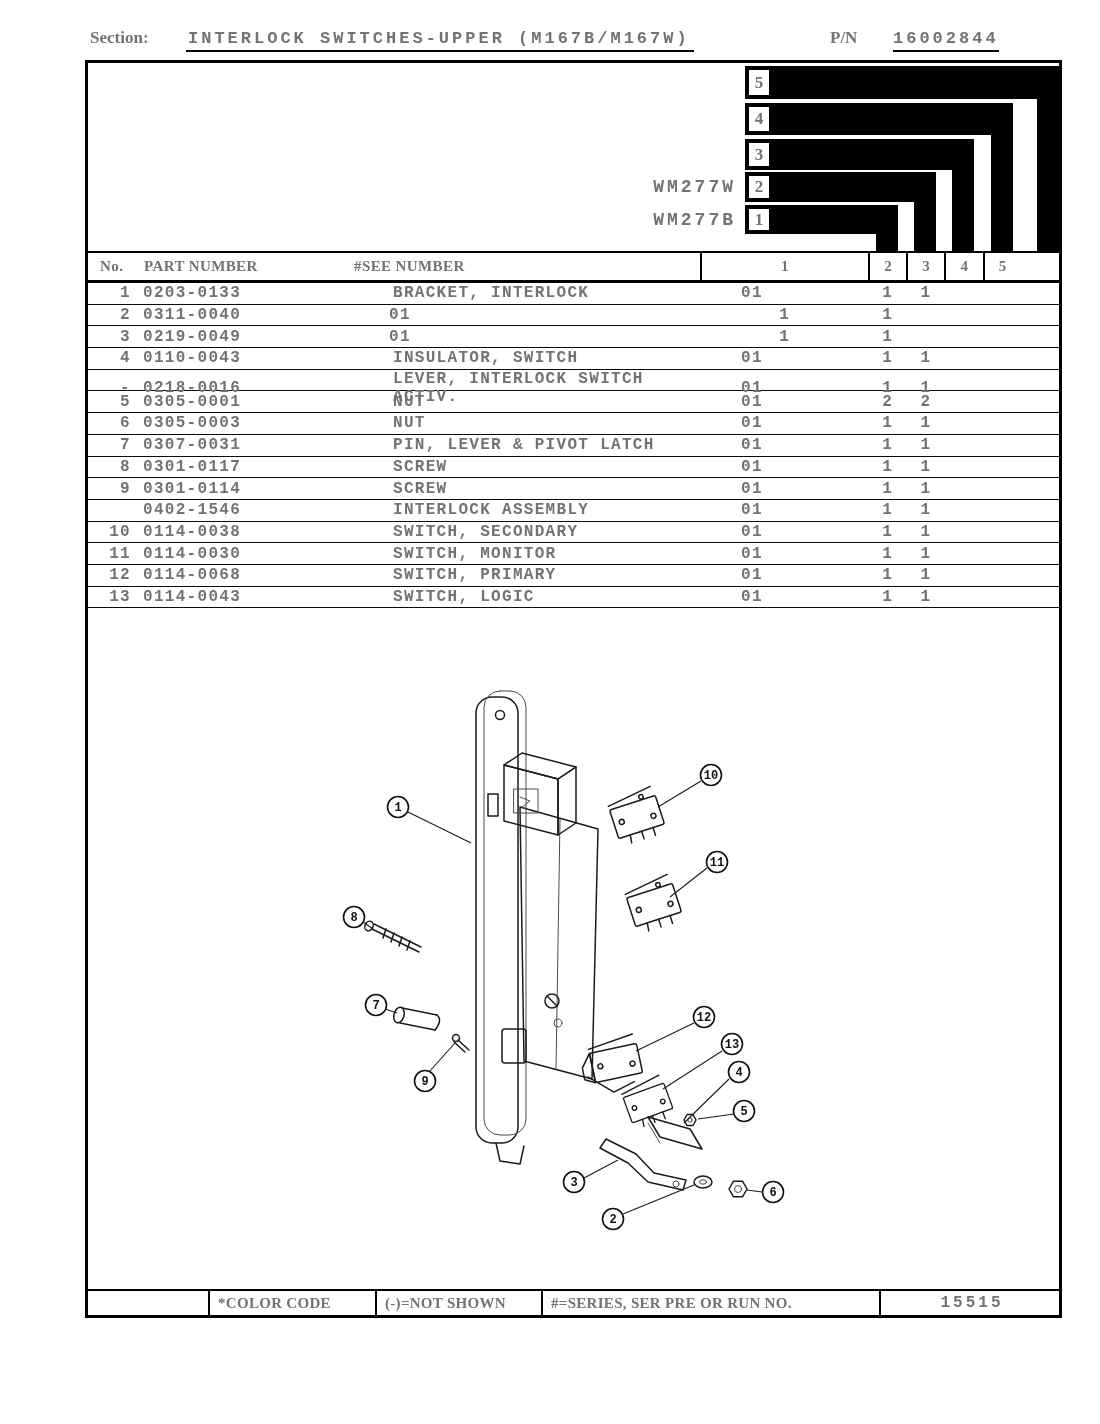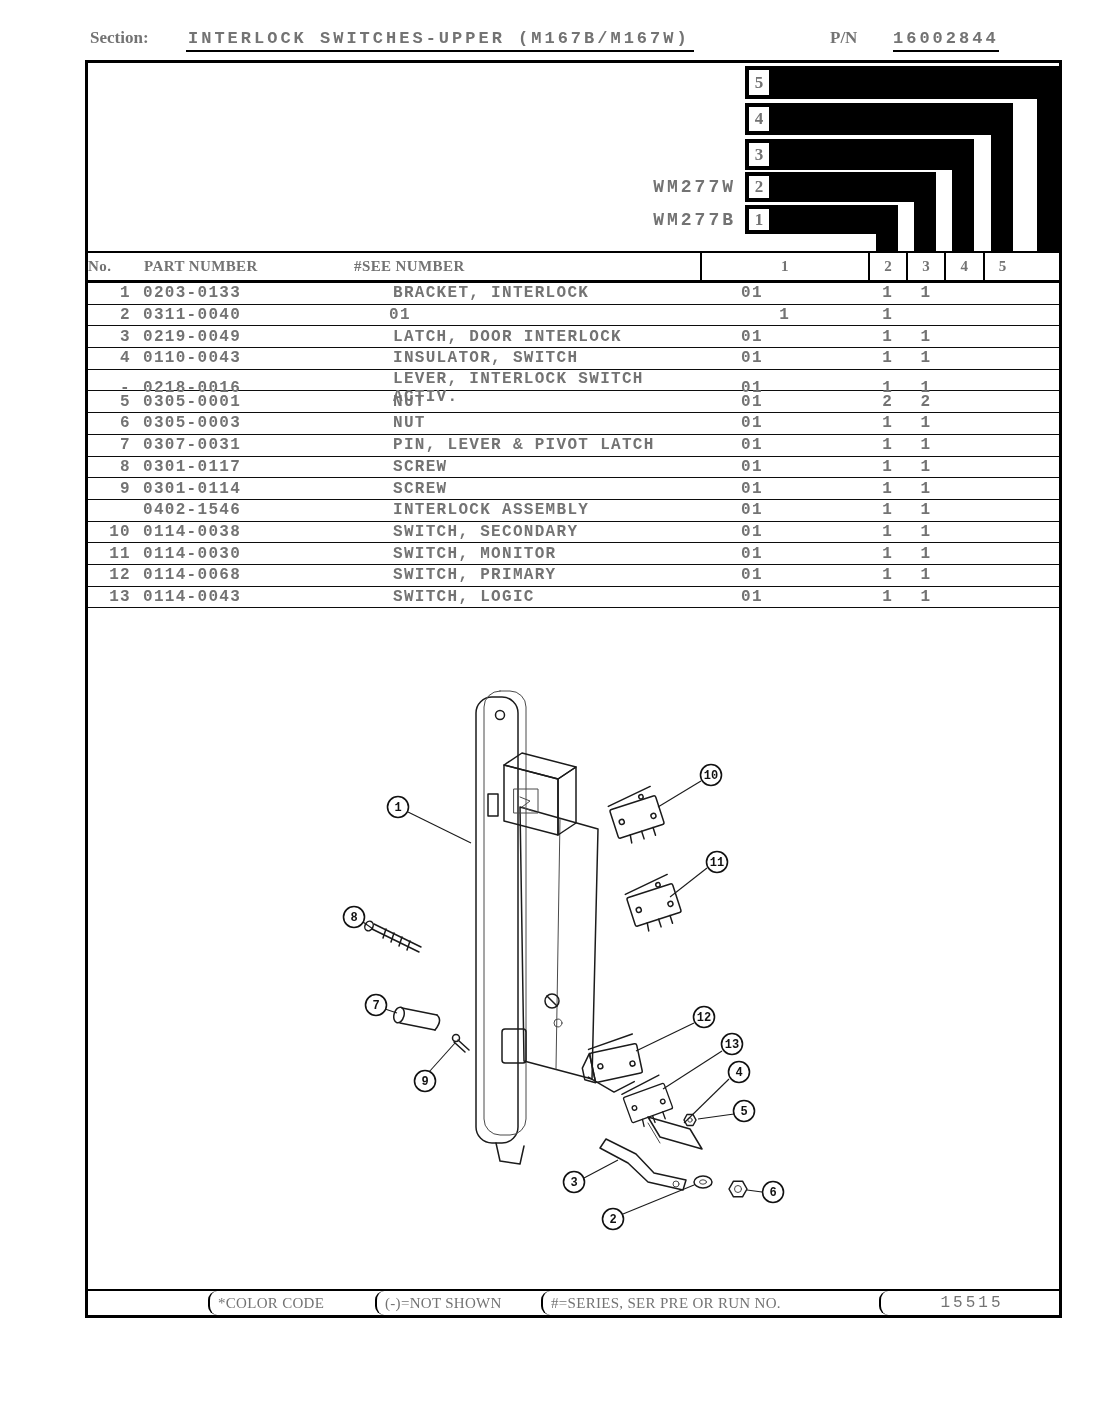--- a/index.html
+++ b/index.html
@@ -43,21 +43,21 @@
                  font-weight:700; font-size:18px; letter-spacing:3px; line-height:20px; }
   .ml-w { top:114px; } .ml-b { top:147px; }
 
   
   .thead { position:absolute; left:0; top:188px; width:100%; height:32px; box-sizing:border-box;
            border-top:2.5px solid #000; border-bottom:3.5px solid #000;
            display:grid; grid-template-columns:52px 208px 352px 168px repeat(5,1fr); align-items:stretch; }
   .thead .h { display:flex; align-items:center;
               font-family:"Liberation Serif","DejaVu Serif",serif; font-weight:700;
               font-size:15px; letter-spacing:.4px; }
-  .h-no   { padding-left:0; }
+  .h-no   { padding-left:12px; }
   .h-part { padding-left:4px; }
   .h-desc { padding-left:8px; }
   .h-see  { padding-left:6px; }
   .h-q    { justify-content:center; border-left:2.5px solid #000; font-size:17px; }
 
   .tbody { position:absolute; left:0; top:220px; width:100%; }
   .trow  { display:grid; grid-template-columns:52px 208px 352px 168px repeat(5,1fr);
            height:21.7px; box-sizing:border-box; border-bottom:1.5px solid #0c0c0c;
            align-items:center; font-size:16px; font-weight:700; letter-spacing:1.3px; }
   .c-no   { text-align:right; padding-right:9px; }
@@ -73,22 +73,22 @@
   .diagram .leader { stroke:#1b1b1b; stroke-width:1.1; }
   .diagram .callout circle { stroke:#111; stroke-width:1.6; fill:#fff; }
   .diagram .callout text { font-family:"Liberation Mono","DejaVu Sans Mono",monospace;
                            font-weight:700; font-size:12px; fill:#111; }
 
   
   .tfoot { position:absolute; left:0; bottom:0; width:100%; height:26px; box-sizing:border-box;
            border-top:2.5px solid #000;
            display:grid; grid-template-columns:120px 167px 166px 338px 1fr; }
   .fcell { border-left:2.5px solid #000; display:flex; align-items:center; padding-left:8px;
-           font-family:"Liberation Serif","DejaVu Serif",serif; font-weight:400;
-           font-size:15px; letter-spacing:.3px; white-space:nowrap; overflow:hidden;border-radius:9px; }
+           font-family:"Liberation Serif","DejaVu Serif",serif; font-weight:700;
+           font-size:15px; letter-spacing:.3px; white-space:nowrap; overflow:hidden; }
   .fcell:first-child { border-left:none; }
   .f-num { font-family:"Liberation Mono","DejaVu Sans Mono",monospace; justify-content:center;
            padding-left:4px; font-size:16px; letter-spacing:3px; }
 </style>
 </head>
 <body>
 
 <div class="page">
 
   <div class="doc-header">
@@ -153,21 +153,20 @@
           <span class="c-see">01</span>
           <span class="c-q">1</span>
           <span class="c-q">1</span>
           <span class="c-q"></span>
           <span class="c-q"></span>
           <span class="c-q"></span>
         </div>
         <div class="trow">
           <span class="c-no">3</span>
           <span class="c-part">0219-0049</span>
-          <span class="c-desc">LATCH, DOOR INTERLOCK</span>
           <span class="c-see">01</span>
           <span class="c-q">1</span>
           <span class="c-q">1</span>
           <span class="c-q"></span>
           <span class="c-q"></span>
           <span class="c-q"></span>
         </div>
         <div class="trow">
           <span class="c-no">4</span>
           <span class="c-part">0110-0043</span>

